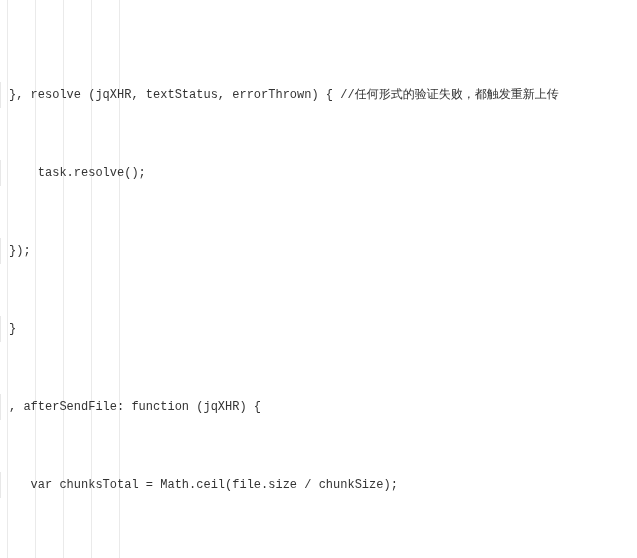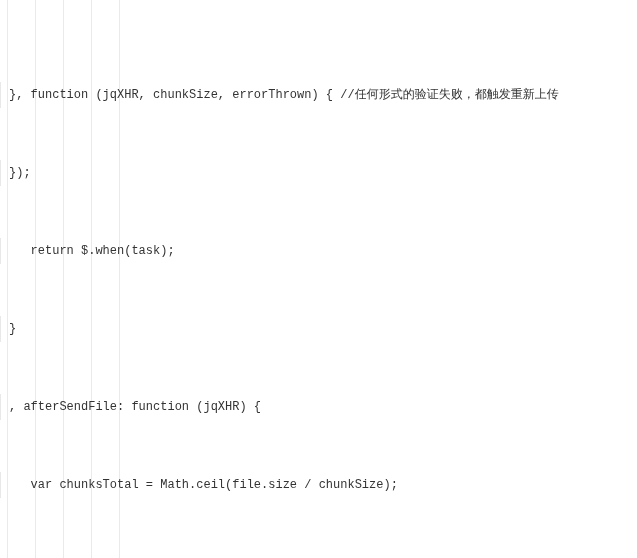--- a/index.html
+++ b/index.html
@@ -43,23 +43,23 @@
 <body>
 
 <div class="code-block">
   <div class="guides">
     <div class="guide" style="left:7px"></div>
     <div class="guide" style="left:35px"></div>
     <div class="guide" style="left:63px"></div>
     <div class="guide" style="left:91px"></div>
     <div class="guide" style="left:119px"></div>
   </div>
-  <div class="line">}, function (jqXHR, chunkSize, errorThrown) { //任何形式的验证失败，都触发重新上传</div>
+  <div class="line">}, resolve (jqXHR, textStatus, errorThrown) { //任何形式的验证失败，都触发重新上传</div>
+  <div class="line">    task.resolve();</div>
   <div class="line">});</div>
-  <div class="line">   return $.when(task);</div>
   <div class="line">}</div>
   <div class="line">, afterSendFile: function (jqXHR) {</div>
   <div class="line">   var chunksTotal = Math.ceil(file.size / chunkSize);</div>
   
   
   
   
   
   
   

